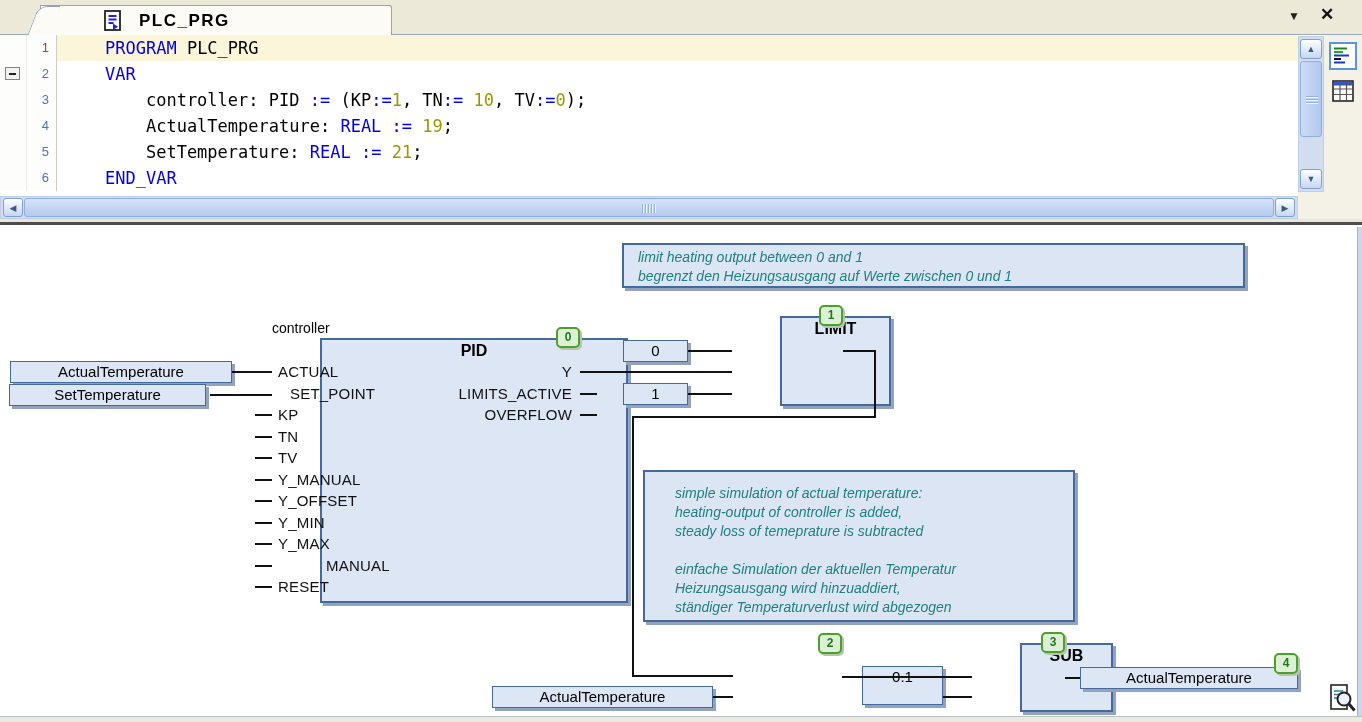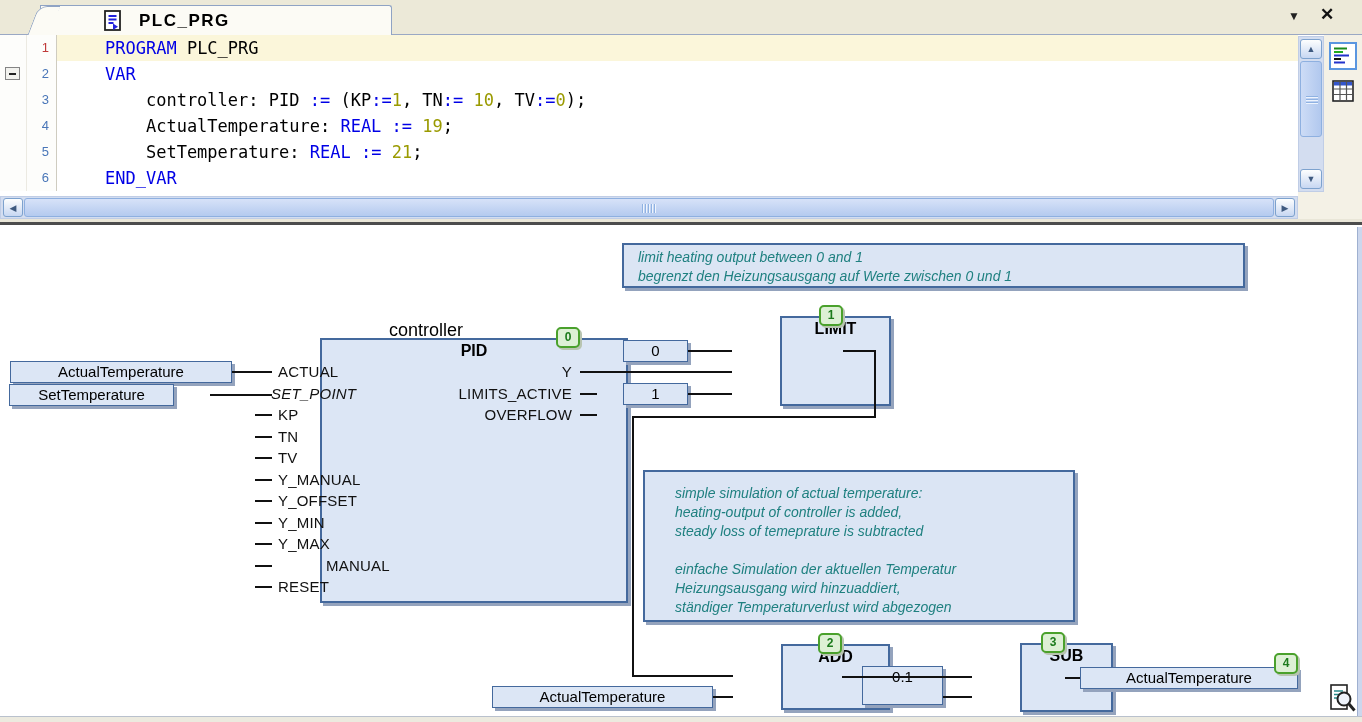--- a/index.html
+++ b/index.html
@@ -75,21 +75,21 @@
   
   #splitter { position:absolute; left:0; top:219px; width:1362px; height:8px; z-index:6;
               background:linear-gradient(180deg,#e9e6d8 0 3px,#4c4c4c 3px 6px,#ffffff 6px 8px); }
 
   
   #cfc { position:absolute; left:0; top:0; width:1362px; height:722px; z-index:1; }
   .fb { position:absolute; background:var(--block-fill,#dce6f5); border:2px solid var(--block-border,#44699d);
         box-shadow:3px 3px 0 0 #94a3bd;margin-left:48px; }
   .fb-title { position:absolute; top:2px; left:0; right:0; text-align:center;
               font-weight:bold; font-size:16px; color:#000; }
-  .inst-label { position:absolute; text-align:center; font-size:18px; color:#000; height:16px; }
+  .inst-label { position:absolute; font-size:14px; color:#000; height:16px; }
   .pin { position:absolute; font-size:15px; color:#111; height:18px; line-height:18px; letter-spacing:0.2px; }
   .iobox { position:absolute; background:var(--block-fill,#dce6f5); border:1px solid var(--block-border,#44699d);
            box-shadow:3px 3px 0 0 #94a3bd; text-align:center; font-size:15px; color:#000; }
   .badge { position:absolute; width:24px; height:21px; background:#ddf0d5;
            border:2px solid var(--badge-border,#4aa12c); border-radius:5px; z-index:3;
            color:var(--badge-text,#1c7a1c); font-size:12px; font-weight:bold;
            text-align:center; line-height:17px; box-shadow:2px 2px 0 0 #b8c4b0; }
   .comment { position:absolute; background:#dbe5f4; border:2px solid var(--block-border,#44699d);
              box-shadow:3px 3px 0 0 #94a3bd; color:var(--comment-text,#1f8080);
              font-style:italic; font-size:14px; }
@@ -105,47 +105,44 @@
 </head>
 <body>
 
 <div id="cfc">
     <div class="fb" style="left: 272px; top: 338px; width: 308px; height: 265px;">
       <div class="fb-title">PID</div>
     </div>
     <div class="badge" style="left: 556px; top: 327px;">0</div>
     <div class="inst-label" style="left: 272px; top: 320px; width: 308px;">controller</div>
     <div class="pin pin-l" style="left: 278px; top: 363px;">ACTUAL</div>
-    <div class="pin pin-l" style="left: 271px; top: 385px; font-style: italic;">SET_POINT</div>
+    <div class="pin pin-l" style="left: 290px; top: 385px;">SET_POINT</div>
     <div class="pin pin-l" style="left: 278px; top: 406px;">KP</div>
     <div class="pin pin-l" style="left: 278px; top: 428px;">TN</div>
     <div class="pin pin-l" style="left: 278px; top: 449px;">TV</div>
     <div class="pin pin-l" style="left: 278px; top: 471px;">Y_MANUAL</div>
     <div class="pin pin-l" style="left: 278px; top: 492px;">Y_OFFSET</div>
     <div class="pin pin-l" style="left: 278px; top: 514px;">Y_MIN</div>
     <div class="pin pin-l" style="left: 278px; top: 535px;">Y_MAX</div>
     <div class="pin pin-l" style="left: 278px; top: 557px; margin-left: 48px;">MANUAL</div>
     <div class="pin pin-l" style="left: 278px; top: 578px;">RESET</div>
     <div class="pin pin-r" style="left: 272px; top: 363px; width: 300px; text-align: right;">Y</div>
     <div class="pin pin-r" style="left: 272px; top: 406px; width: 300px; text-align: right;">OVERFLOW</div>
     <div class="pin pin-r" style="left: 272px; top: 385px; width: 300px; text-align: right;">LIMITS_ACTIVE</div>
     <div class="fb" style="left: 732px; top: 316px; width: 111px; height: 90px;">
       <div class="fb-title">LIMIT</div>
     </div>
     <div class="badge" style="left: 819px; top: 305px;">1</div>
-    <div class="fb" style="left: 733px; top: 644px; width: 109px; height: 66px;">
-      <div class="fb-title">ADD</div>
-    </div>
     <div class="badge" style="left: 818px; top: 633px;">2</div>
     <div class="fb" style="left: 972px; top: 643px; width: 93px; height: 69px;">
       <div class="fb-title">SUB</div>
     </div>
     <div class="badge" style="left: 1041px; top: 632px;">3</div>
     <div class="iobox" style="left: 10px; top: 361px; width: 222px; height: 22px; line-height: 20px;">ActualTemperature</div>
-    <div class="iobox" style="left: 9px; top: 384px; width: 165px; height: 22px; line-height: 20px;">SetTemperature</div>
+    <div class="iobox" style="left: 9px; top: 384px; width: 197px; height: 22px; line-height: 20px;">SetTemperature</div>
     <div class="iobox" style="left: 623px; top: 340px; width: 65px; height: 22px; line-height: 20px;">0</div>
     <div class="iobox" style="left: 623px; top: 383px; width: 65px; height: 22px; line-height: 20px;">1</div>
     <div class="iobox" style="left: 492px; top: 686px; width: 221px; height: 22px; line-height: 20px;">ActualTemperature</div>
     <div class="iobox" style="left: 862px; top: 666px; width: 81px; height: 39px; line-height: 20px;">0.1</div>
     <div class="iobox" style="left: 1080px; top: 667px; width: 218px; height: 22px; line-height: 20px;">ActualTemperature</div>
     <div class="badge" style="left: 1274px; top: 653px;">4</div>
     <div class="comment" style="left: 622px; top: 243px; width: 623px; height: 45px; padding: 3px 12px 0px 14px;">
       <div>limit heating output between 0 and 1</div>
       <div>begrenzt den Heizungsausgang auf Werte zwischen 0 und 1</div>
     </div>

